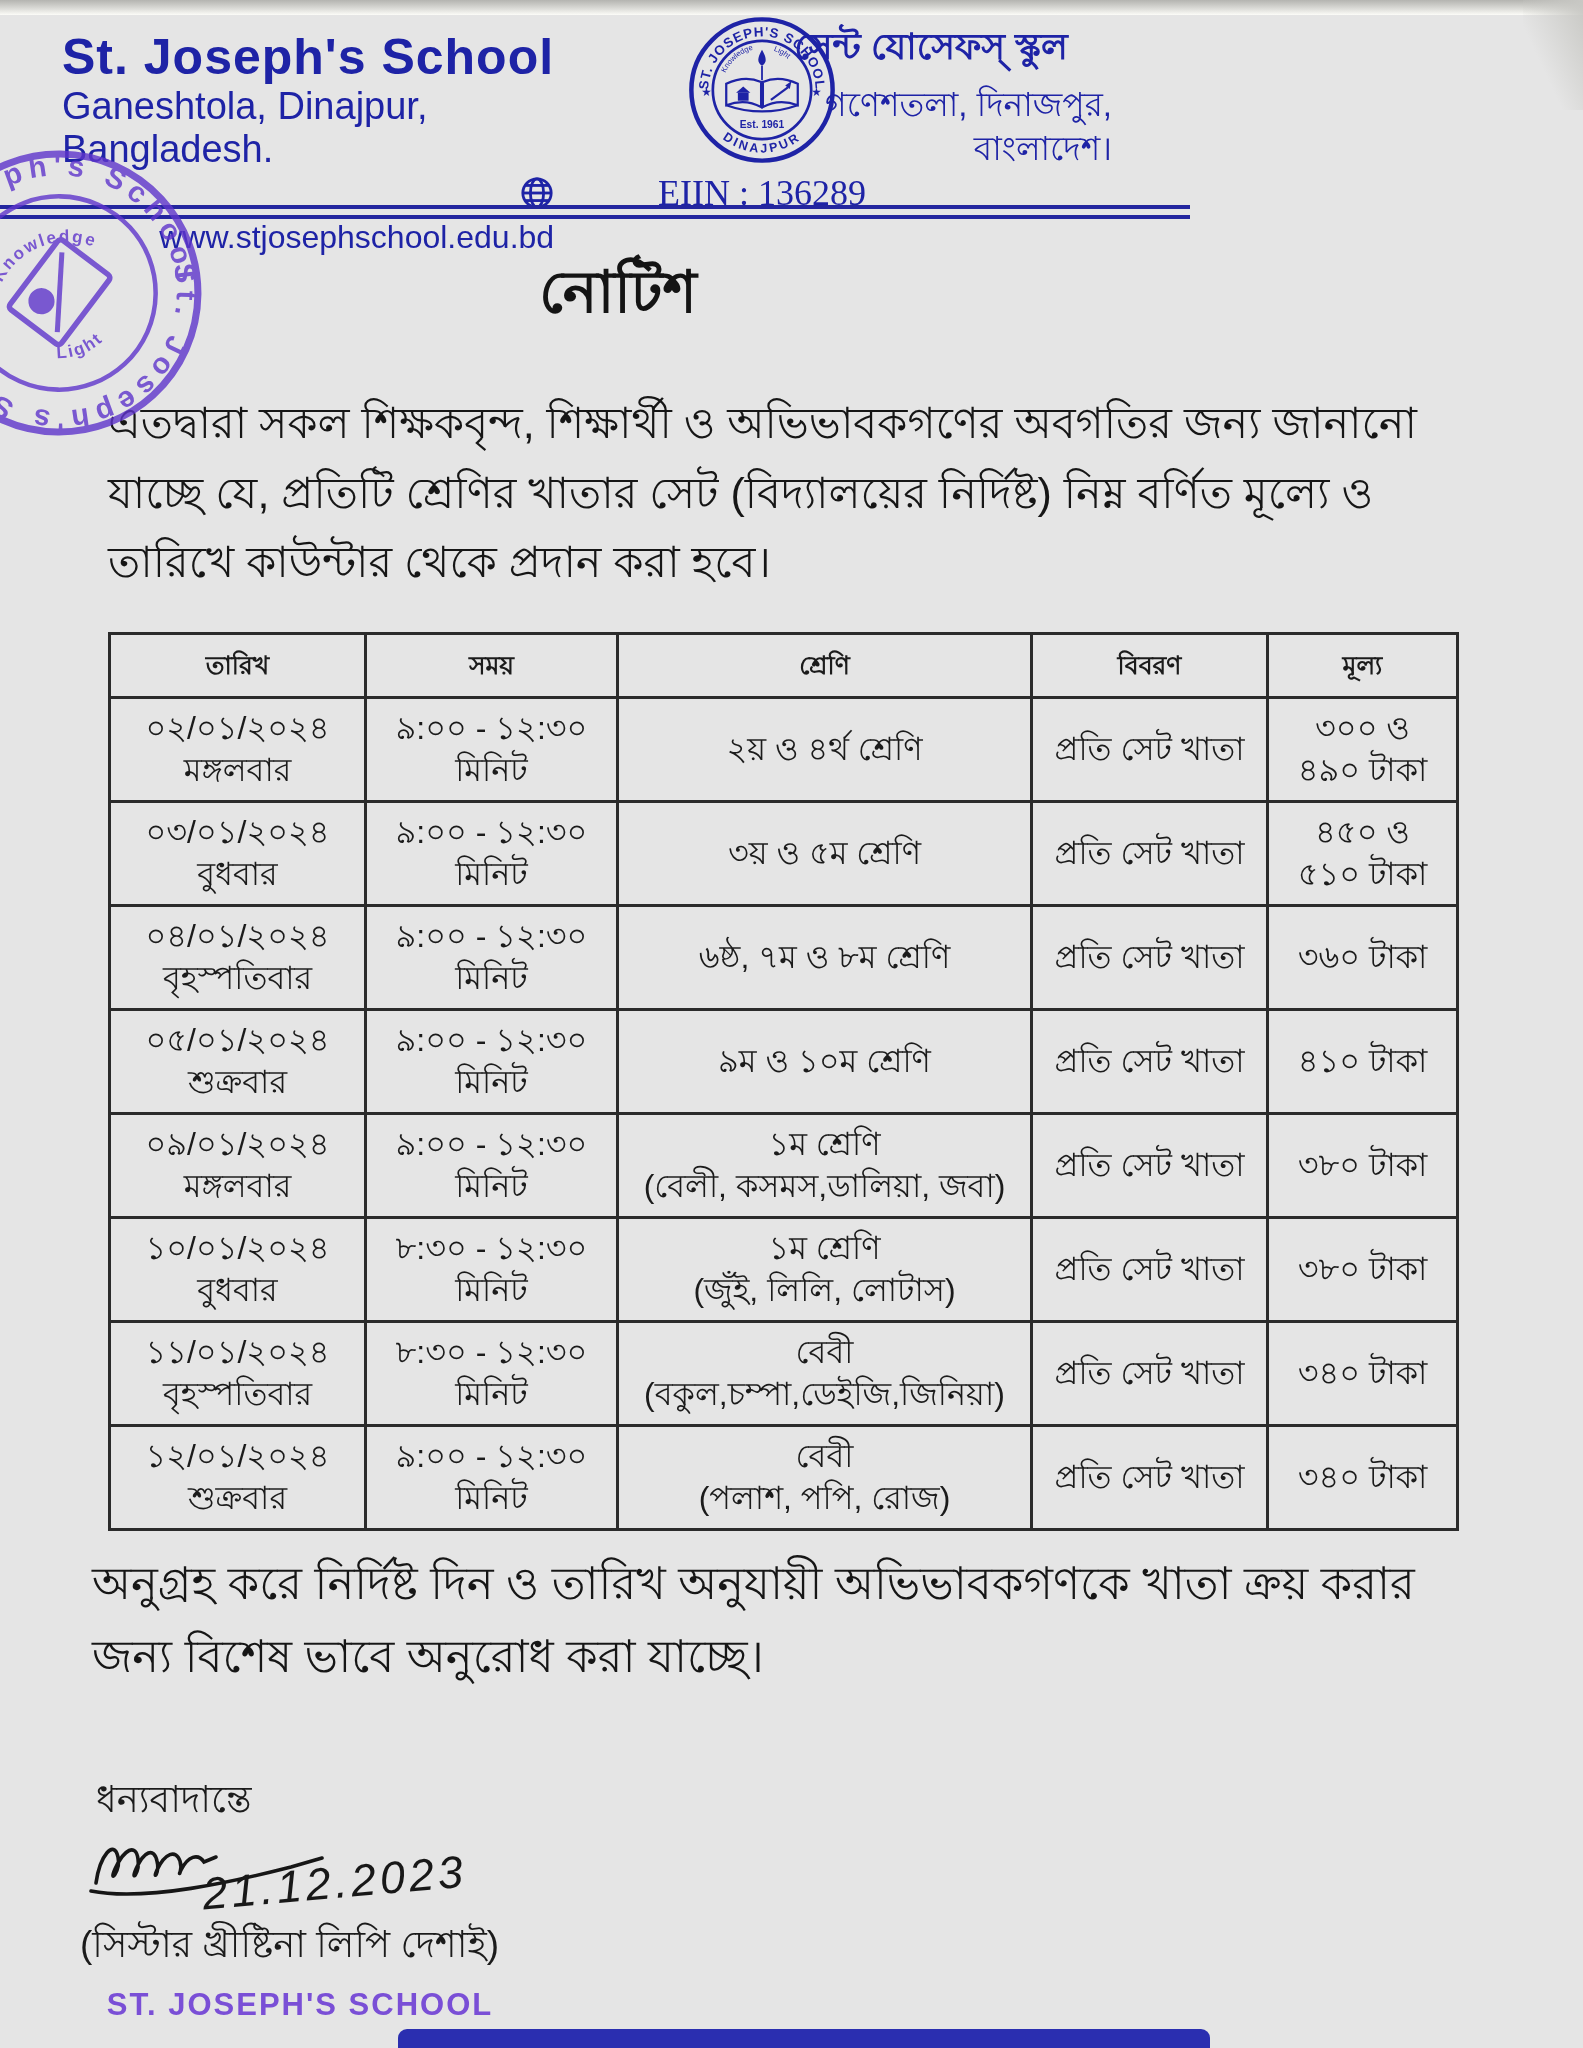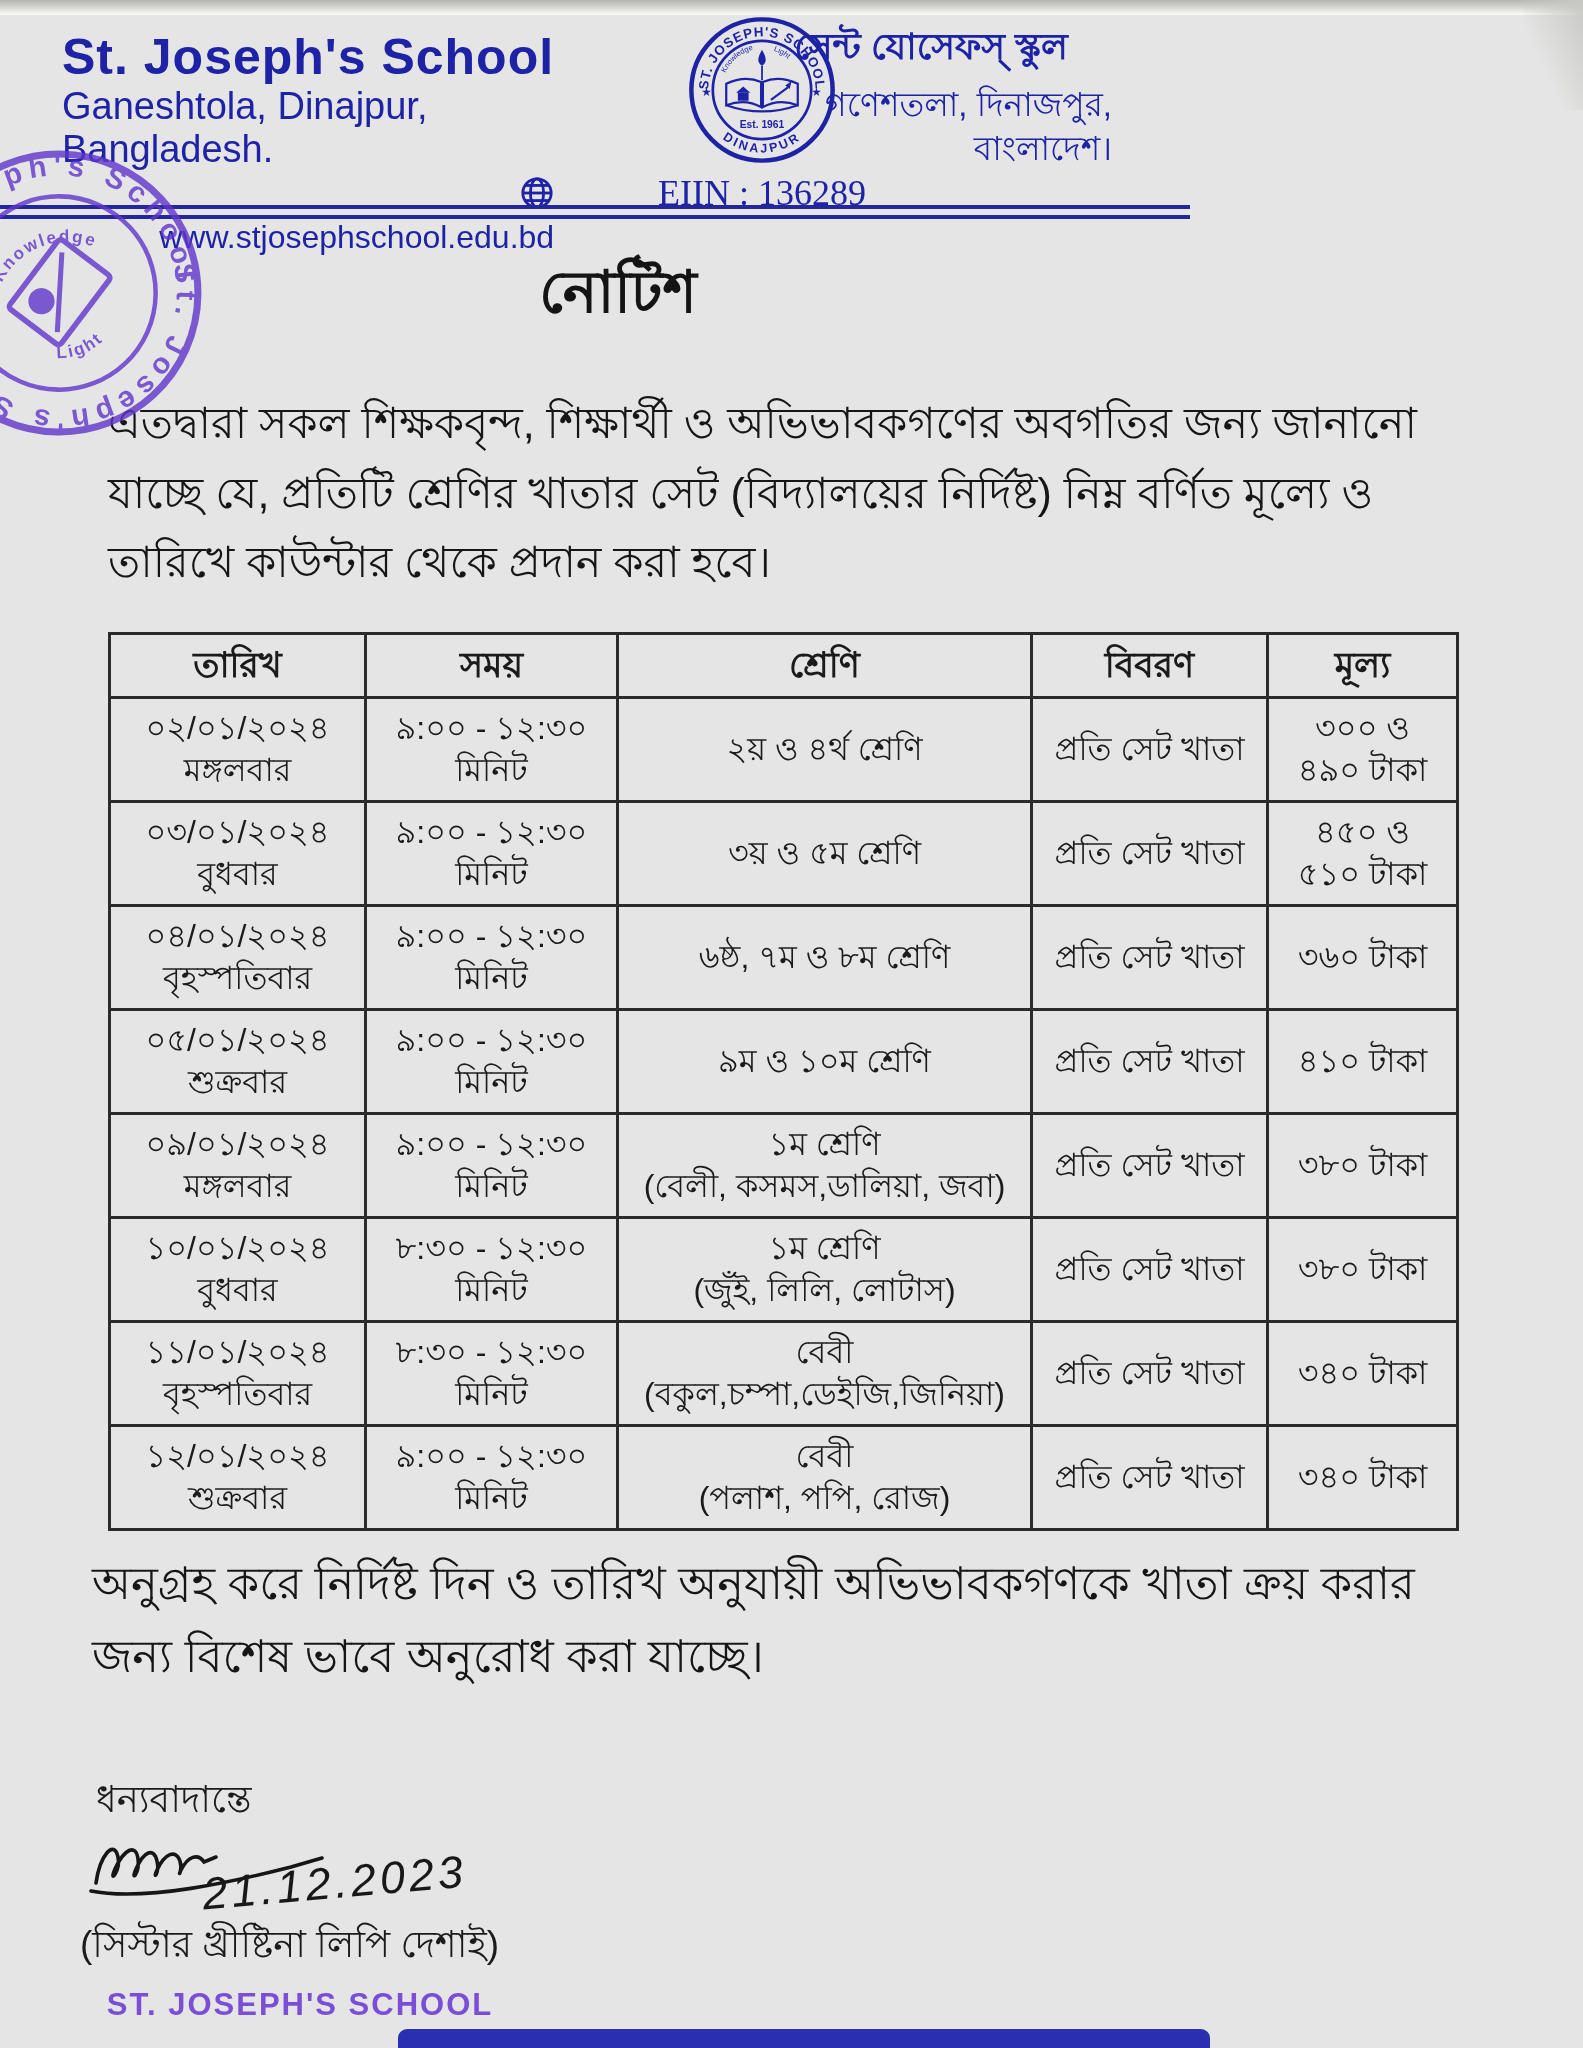--- a/index.html
+++ b/index.html
@@ -37,21 +37,21 @@
   .title-row { width:1020px; text-align:center; }
   .title { font-size:58px; font-weight:bold; color:#141414; display:inline-block; }
   .intro { margin-top:44px; font-size:43px; line-height:1.62; color:#161616; }
 
   table.sched { margin-top:34px; width:1348px; border-collapse:collapse; table-layout:fixed;
     border:3px solid #262626; font-size:32px; }
   table.sched th, table.sched td { border:3px solid #2b2b2b; text-align:center; vertical-align:middle;
     padding:6px 6px; line-height:1.32; }
   table.sched thead tr { height:64px; }
   table.sched tbody tr { height:104px; }
-  table.sched th { font-size:35px; font-weight:bold; }
+  table.sched th { font-size:25px; font-weight:bold; }
 
   .closing { position:absolute; left:92px; top:1548px; width:1380px; font-size:45px; line-height:1.62; color:#161616; }
 
   
   .sig { position:absolute; left:80px; top:1770px; width:480px; }
   .thanks { font-size:37px; margin-left:16px; }
   .scribble { display:block; margin:-4px 0 0 6px; }
   .hand-date { width:max-content; font-size:45px; font-style:italic; letter-spacing:4px;
     transform:rotate(-5deg); margin:-46px 0 0 122px; color:#181818; }
   .sig-name { font-size:37px; margin-top:6px; white-space:nowrap; }

